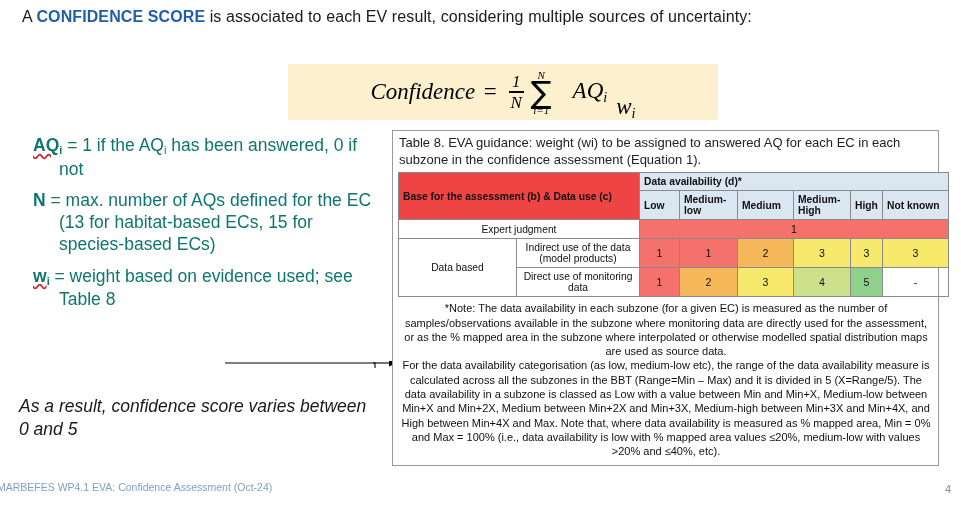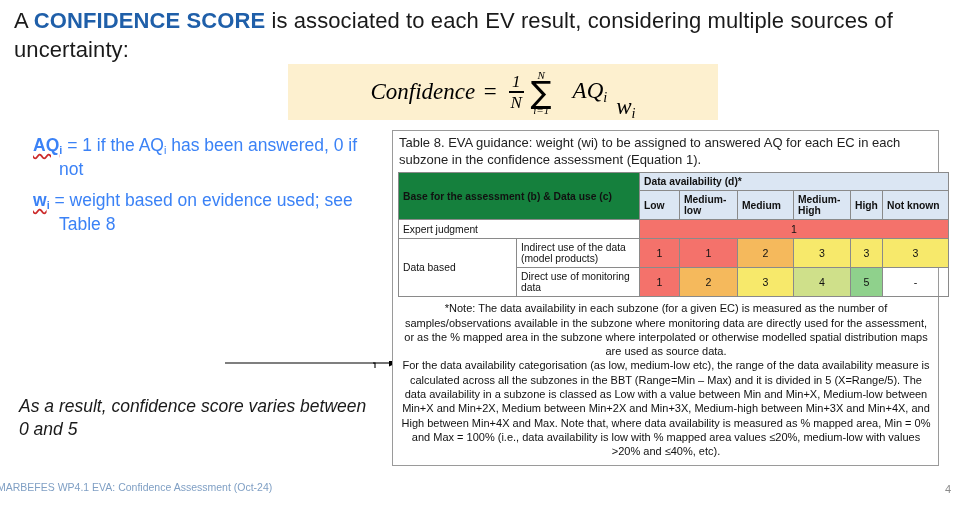--- a/index.html
+++ b/index.html
@@ -17,24 +17,24 @@
   }
   .slide {
     position: relative;
     width: 961px;
     height: 521px;
   }
 
   
   .headline {
     position: absolute;
-    left: 14px;
+    left: 22px;
     top: 6px;
     width: 930px;
-    font-size: 22px;
+    font-size: 16px;
     line-height: 1.32;
     color: #1a1a1a;
     letter-spacing: 0.1px;
   }
   .headline .hl {
     color: #1f5fa9;
     font-weight: bold;
   }
 
   
@@ -116,21 +116,21 @@
   }
 
   
   .left-col {
     position: absolute;
     left: 33px;
     top: 134px;
     width: 348px;
     font-size: 17.5px;
     line-height: 1.27;
-    color: #3b82f6;
+    color: #0f766e;
   }
   .bullet {
     margin-bottom: 9px;
     text-indent: 0;
     padding-left: 26px;
   }
   .bullet .lead {
     margin-left: -26px;
   }
   .bullet b, .bullet .bold {
@@ -192,26 +192,26 @@
     vertical-align: middle;
     color: #111;
     font-weight: normal;
   }
   table.t8 .hdr {
     background: #dbe6f3;
     font-weight: bold;
     text-align: left;
   }
   table.t8 .hdr-left {
-    background: #15803d;
+    background: #ef4444;
     font-weight: bold;
     text-align: left;
   }
   table.t8 td.lbl {
-    text-align: left;
+    text-align: center;
     background: #ffffff;
     margin-top: 20px;
   }
   table.t8 td.val {
     text-align: center;
     font-size: 10.6px;
   }
   .c-red { background: #f4726b; }
   .c-orange { background: #f5b95c; }
   .c-yellow { background: #f7e96b; }
@@ -268,20 +268,23 @@
     <span style="margin-left:18px;"><span>AQ</span><span class="sub">i</span></span>
     <span style="margin-left:9px;margin-top:32px;"><span>w</span><span class="sub">i</span></span>
   </div>
 
   <div class="left-col">
 
     <div class="bullet">
       <span class="lead"><b class="squiggle">AQ</b><b class="sub">i</b></span><span> = 1 if the AQ</span><span class="sub">i</span><span> has been answered, 0 if not</span>
     </div>
 
+    <div class="bullet">
+      <span class="lead"><b>N</b></span><span> = max. number of AQs defined for the EC (13 for habitat-based ECs, 15 for species-based ECs)</span>
+    </div>
 
     <div class="bullet">
       <span class="lead"><b class="squiggle">w</b><b class="sub">i</b></span><span> = weight based on evidence used; see Table 8</span>
     </div>
 
   </div>
 
   <div class="result-note">As a result, confidence score varies between 0 and 5</div>
 
   <div class="arrow">

